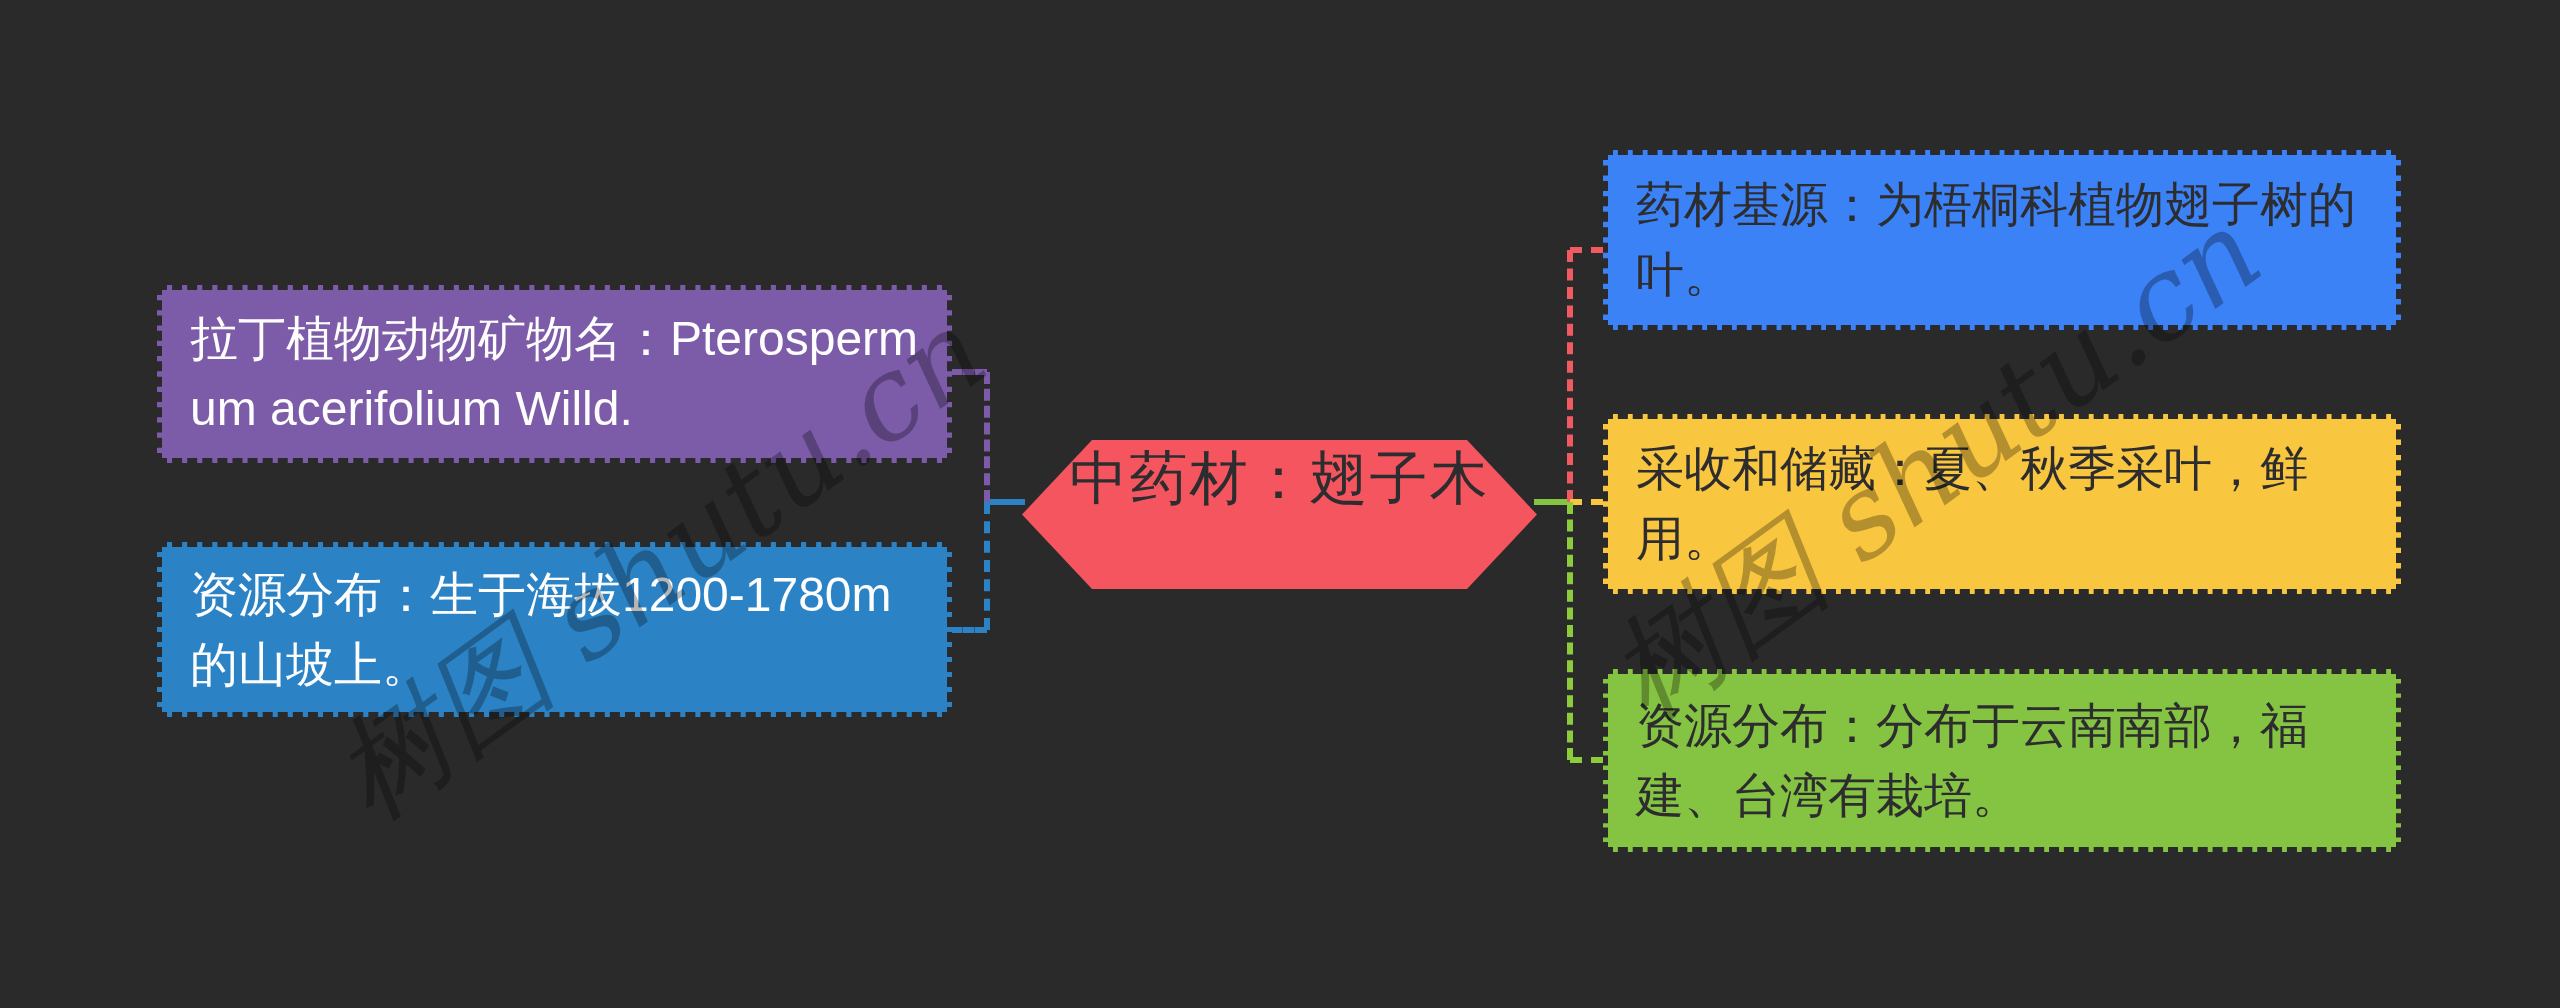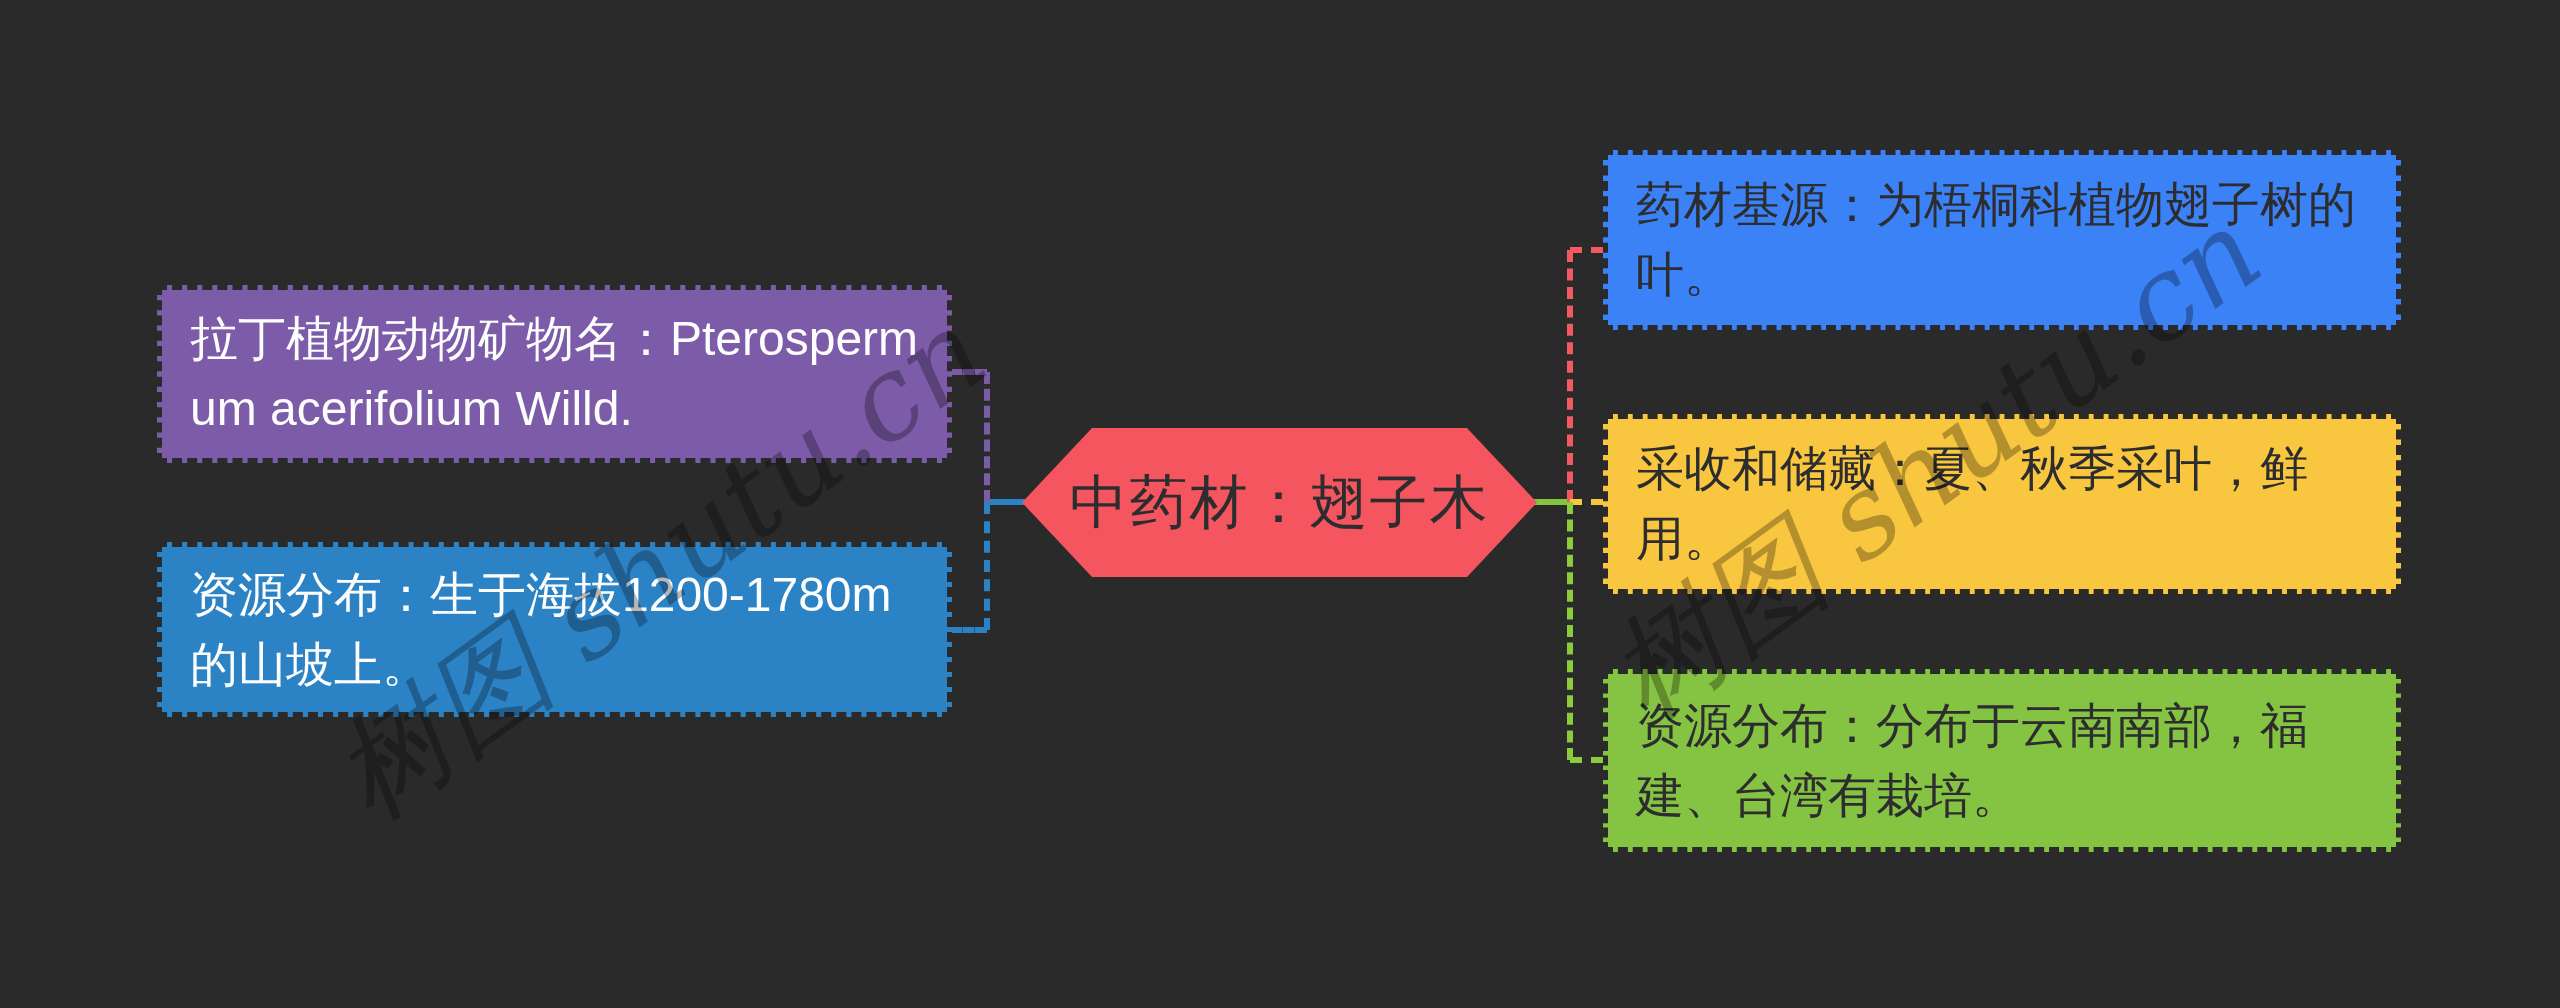--- a/index.html
+++ b/index.html
@@ -22,23 +22,23 @@
     line-height:1.45;
     word-break:break-all;
     overflow:hidden;
   }
   .node .txt{display:block;width:100%;}
   .node-light-text{color:#FDFDFD;}
   .node-dark-text{color:#2D2D30;}
 
   .hexagon{
     position:absolute;
-    left:1022px;top:428px;width:515px;height:149px;
+    left:1022px;top:440px;width:515px;height:149px;
     clip-path:polygon(70px 0,445px 0,100% 50%,445px 100%,70px 100%,0 50%);
-    display:flex;align-items:center;justify-content:center;
+    display:flex;align-items:flex-start;justify-content:center;
     font-size:58px;
     color:#2D2D30;
     letter-spacing:2px;
   }
 
   
   .conn{position:absolute;}
   .conn.h-solid{height:6px;}
   .conn.h-dash{height:0;border-top-width:6px;border-top-style:dashed;}
   .conn.v-dash{width:0;border-left-width:6px;border-left-style:dashed;}

